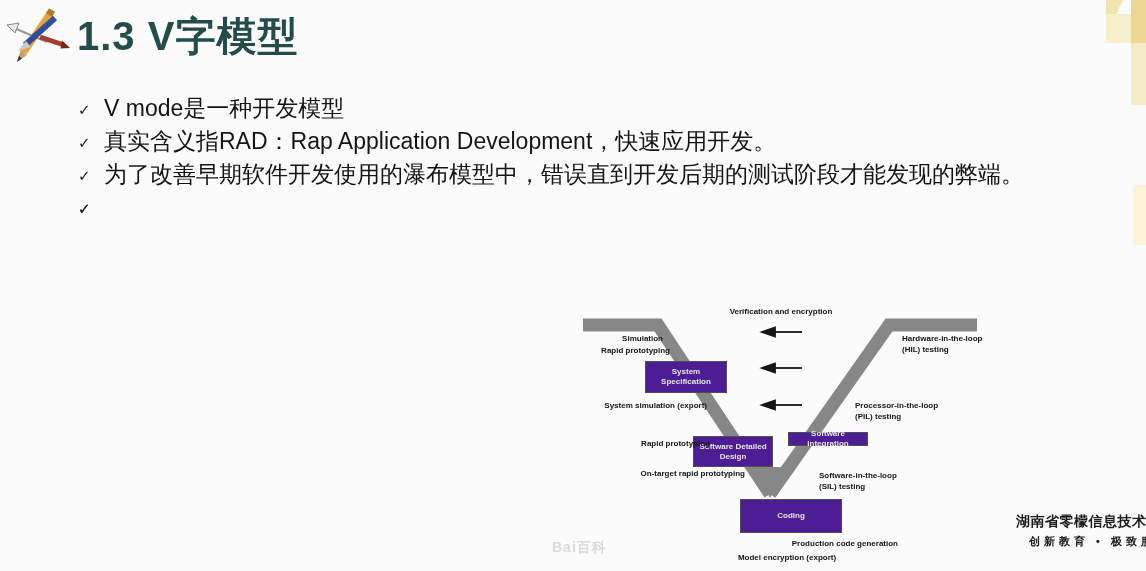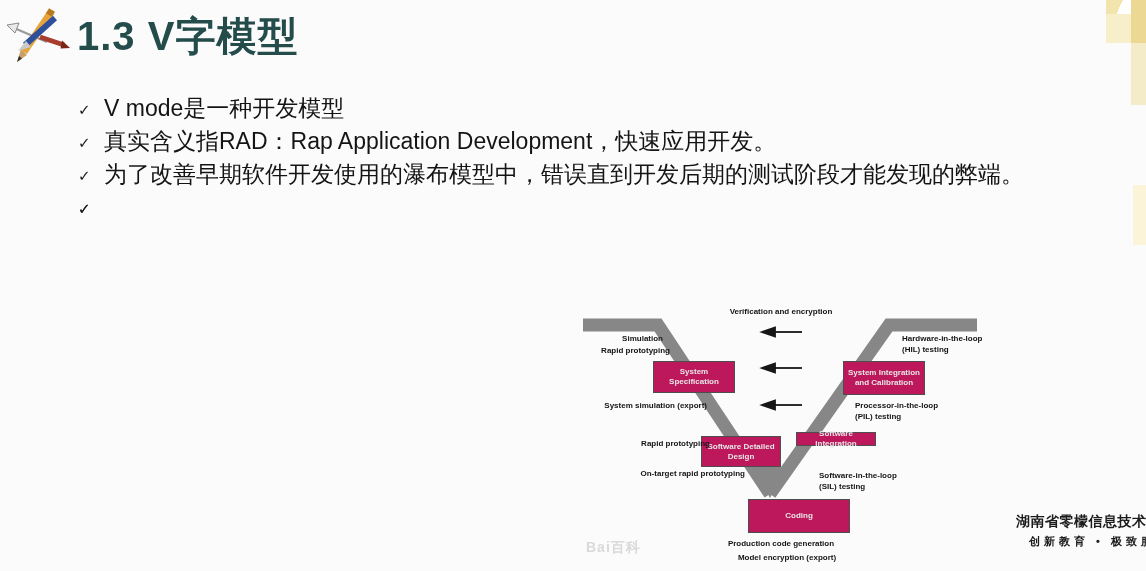--- a/index.html
+++ b/index.html
@@ -28,27 +28,27 @@
   .dlabel{
     position:absolute;font-size:8px;font-weight:bold;color:#141414;
     line-height:11px;white-space:nowrap;
   }
   .dlabel.right-align{text-align:right;left:0;}
   .dlabel.center{text-align:center;white-space:normal;}
   .dlabel.twoline{white-space:normal;line-height:11px;}
   .dlabel.twoline span{display:block;}
   .dbox{
     position:absolute;box-sizing:border-box;
-    background:#be185d;border:1px solid #4e4e4e;color:#e6e6e6;
+    background:#4c1d95;border:1px solid #4e4e4e;color:#e6e6e6;
     display:flex;align-items:center;justify-content:center;text-align:center;
-    font-size:8px;font-weight:bold;line-height:10px;padding:1px 2px;margin-left:8px;
+    font-size:8px;font-weight:bold;line-height:10px;padding:1px 2px;
   }
   
   .watermark{
-    position:absolute;left:586px;top:539px;
+    position:absolute;left:552px;top:539px;
     font-size:14px;font-weight:bold;color:#dadada;letter-spacing:1px;
   }
   
   .footer{position:absolute;left:1016px;top:513px;white-space:nowrap;color:#1c1c1c;}
   .footer-l1{font-size:14px;font-weight:bold;letter-spacing:0.5px;}
   .footer-l2{font-size:11px;font-weight:bold;letter-spacing:4px;margin-left:13px;margin-top:3px;}
   
   .deco{position:absolute;}
   .deco-fold{left:1106px;top:0;width:26px;height:14px;
     background:linear-gradient(115deg,#f1e4ac 52%,#ffffff 52%);}
@@ -110,27 +110,26 @@
       <line x1="232" y1="32" x2="204" y2="32"></line>
         <polygon points="192,32 205,27.5 205,36.5"></polygon>
       <line x1="232" y1="68" x2="204" y2="68"></line>
         <polygon points="192,68 205,63.5 205,72.5"></polygon>
       <line x1="232" y1="105" x2="204" y2="105"></line>
         <polygon points="192,105 205,100.5 205,109.5"></polygon>
     </g>
   </svg>
 
   <div class="dbox" style="left:75px;top:61px;width:82px;height:32px;">System Specification</div>
-  <div class="dbox" style="left:265px;top:61px;width:82px;height:34px;">System Integration and Calibration</div>
   <div class="dbox" style="left:123px;top:136px;width:80px;height:31px;">Software Detailed Design</div>
   <div class="dbox" style="left:218px;top:132px;width:80px;height:14px;text-align:center;">Software Integration</div>
   <div class="dbox" style="left:170px;top:199px;width:102px;height:34px;">Coding</div>
 
   <div class="dlabel center" style="left:86px;top:6px;width:250px;">Verification and encryption</div>
-  <div class="dlabel center" style="left:86px;top:238px;width:250px;">Production code generation</div>
+  <div class="dlabel center" style="left:78px;top:238px;width:250px;text-align:right;">Production code generation</div>
   <div class="dlabel center" style="left:92px;top:252px;width:250px;">Model encryption (export)</div>
 
   <div class="dlabel right-align" style="top:33px;width:93px;">Simulation</div>
   <div class="dlabel right-align" style="top:45px;width:100px;">Rapid prototyping</div>
   <div class="dlabel right-align" style="top:100px;width:137px;">System simulation (export)</div>
   <div class="dlabel right-align" style="top:112px;width:140px;margin-top:26px;">Rapid prototyping</div>
   <div class="dlabel right-align" style="top:168px;width:175px;">On-target rapid prototyping</div>
 
   <div class="dlabel twoline" style="left:332px;top:33px;width:95px;">
     <span>Hardware-in-the-loop</span>

